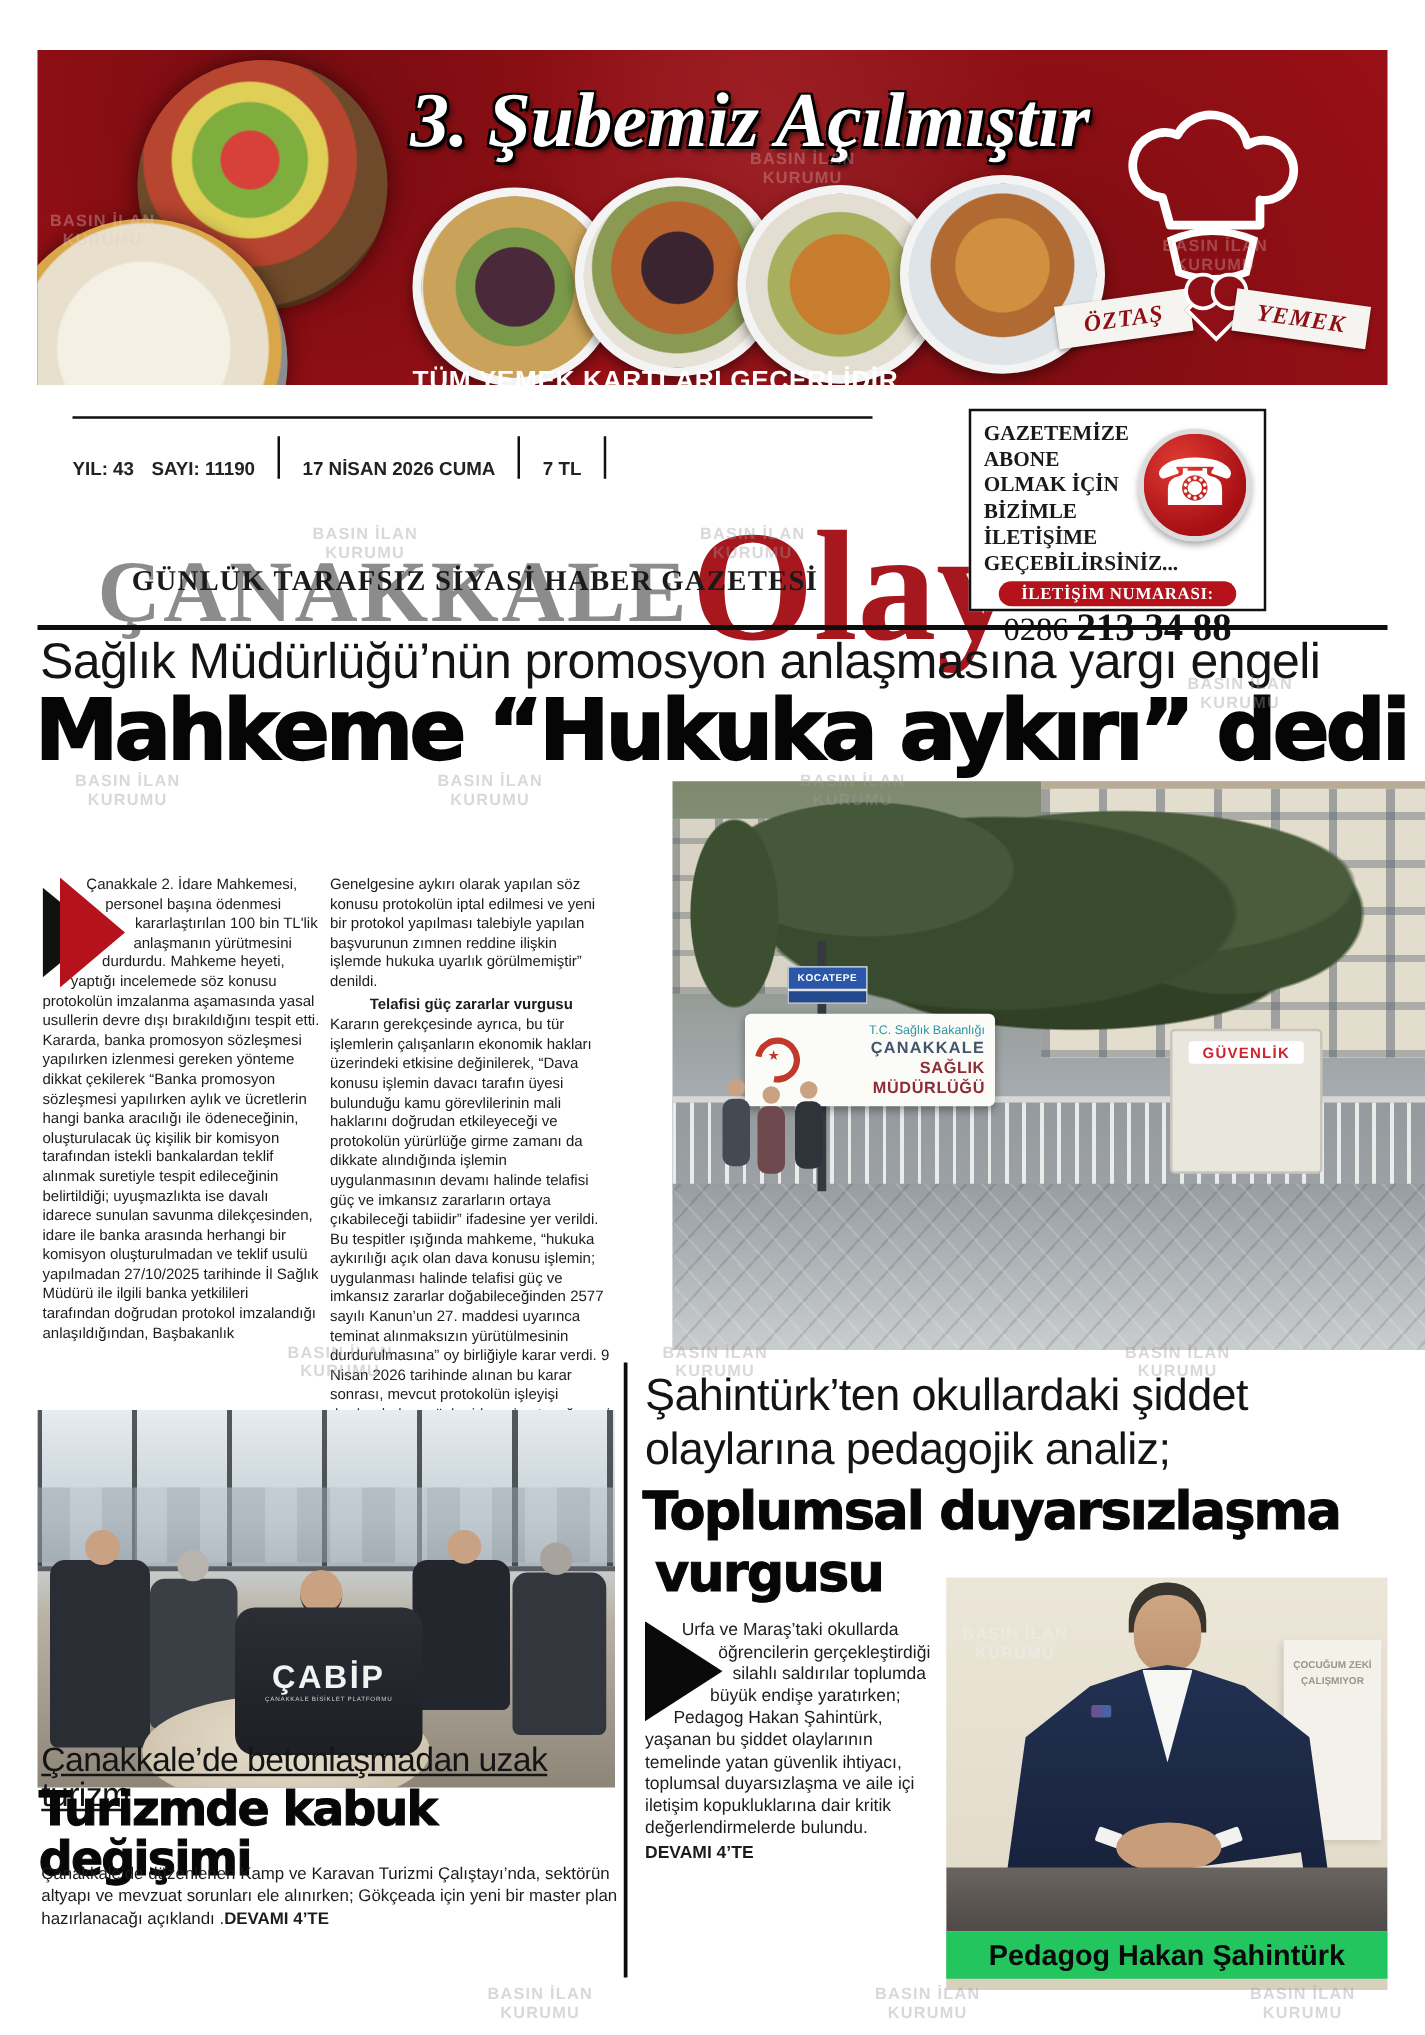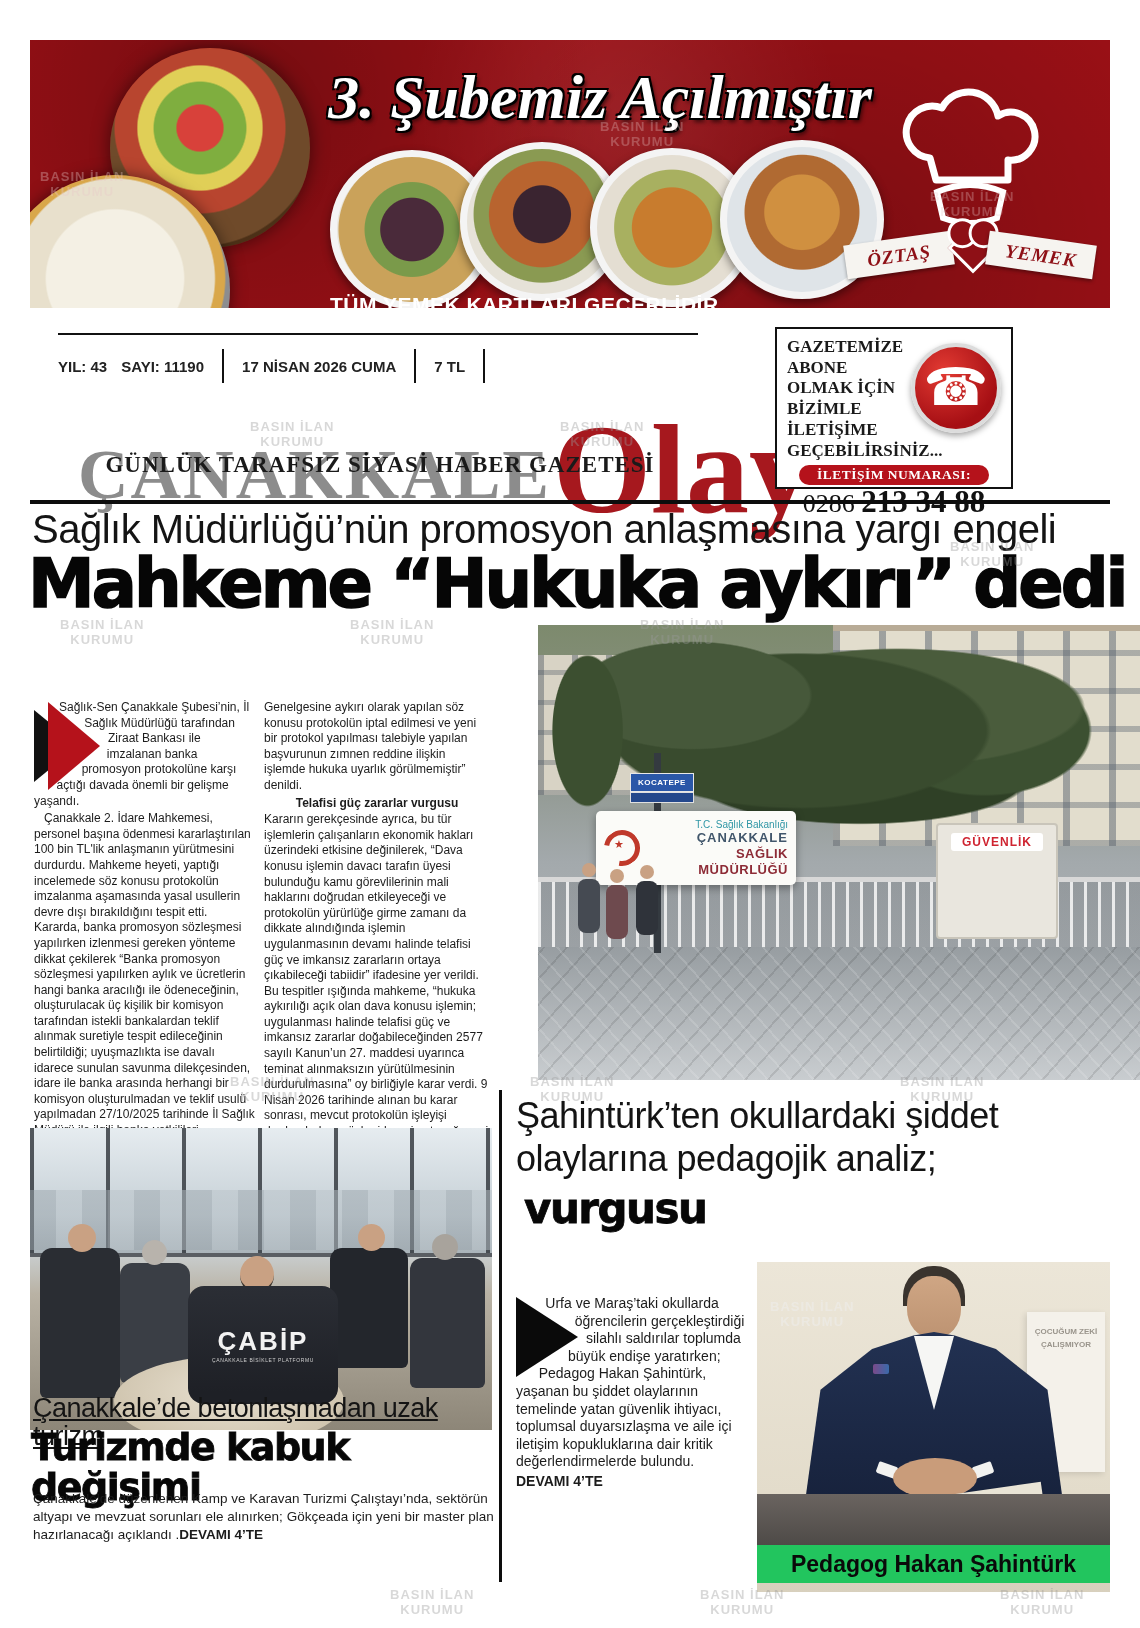--- a/index.html
+++ b/index.html
@@ -66,21 +66,21 @@
   .rib-heart::before,.rib-heart::after{content:"";position:absolute;width:30px;height:30px;
     border-radius:50%;background:#8e1016;border:3px solid #fff;box-sizing:border-box;}
   .rib-heart::before{left:-18px;top:-3px;}
   .rib-heart::after{top:-18px;left:-3px;}
   .ad-sub{position:absolute;left:300px;top:254px;width:520px;text-align:left;
     font:bold 21px/1 "Liberation Sans",sans-serif;color:#fff;letter-spacing:.5px;}
 
   
   .masthead{position:absolute;left:30px;top:315px;width:1080px;height:184px;}
   .mh-topline{position:absolute;left:28px;top:18px;width:640px;height:2px;background:#111;}
-  .mh-info{position:absolute;left:28px;top:34px;width:700px;display:flex;align-items:center;
+  .mh-info{position:absolute;left:28px;top:34px;width:700px;display:flex;align-items:flex-end;
     font:bold 15px/1 "Liberation Sans",sans-serif;color:#222;}
   .mh-info .gap{width:14px;}
   .mh-info .vr{width:2px;height:34px;background:#111;margin:0 18px;}
   .mh-title{position:absolute;left:48px;top:22px;width:720px;display:flex;align-items:baseline;}
   .t-gray{font:bold 70px/1 "Liberation Serif",serif;color:#8c8c8c;letter-spacing:2px;
      position:relative;top:56px;}
   .t-red{font:bold 126px/1 "Liberation Serif",serif;color:#a6181e;position:relative;top:70px;margin-left:2px;}
   .mh-slogan{position:absolute;left:70px;top:138px;width:560px;text-align:center;
     font:bold 23px/1 "Liberation Serif",serif;color:#1a1a1a;letter-spacing:1px;}
   .subscribe-box{position:absolute;left:745px;top:12px;width:238px;height:162px;
@@ -379,21 +379,20 @@
   <div class="rule-main"></div>
 
   <div class="kicker">Sağlık Müdürlüğü’nün promosyon anlaşmasına yargı engeli</div>
   <div class="headline">Mahkeme “Hukuka aykırı” dedi</div>
 
   <div class="newscol col1">
     <div class="drop-arrow">
       <div class="a-black"></div>
         <div class="a-red"></div>
     </div>
-    <p>Sağlık-Sen Çanakkale Şubesi’nin, İl Sağlık Müdürlüğü tarafından Ziraat Bankası ile imzalanan banka promosyon protokolüne karşı açtığı davada önemli bir gelişme yaşandı.</p>
     <p class="indent">Çanakkale 2. İdare Mahkemesi, personel başına ödenmesi kararlaştırılan 100 bin TL'lik anlaşmanın yürütmesini durdurdu. Mahkeme heyeti, yaptığı incelemede söz konusu protokolün imzalanma aşamasında yasal usullerin devre dışı bırakıldığını tespit etti. Kararda, banka promosyon sözleşmesi yapılırken izlenmesi gereken yönteme dikkat çekilerek “Banka promosyon sözleşmesi yapılırken aylık ve ücretlerin hangi banka aracılığı ile ödeneceğinin, oluşturulacak üç kişilik bir komisyon tarafından istekli bankalardan teklif alınmak suretiyle tespit edileceğinin belirtildiği; uyuşmazlıkta ise davalı idarece sunulan savunma dilekçesinden, idare ile banka arasında herhangi bir komisyon oluşturulmadan ve teklif usulü yapılmadan 27/10/2025 tarihinde İl Sağlık Müdürü ile ilgili banka yetkilileri tarafından doğrudan protokol imzalandığı anlaşıldığından, Başbakanlık</p>
   </div>
   <div class="newscol col2">
     <p>Genelgesine aykırı olarak yapılan söz konusu protokolün iptal edilmesi ve yeni bir protokol yapılması talebiyle yapılan başvurunun zımnen reddine ilişkin işlemde hukuka uyarlık görülmemiştir” denildi.</p>
     <div class="subhead">Telafisi güç zararlar vurgusu</div>
     <p><span>Kararın gerekçesinde ayrıca, bu tür işlemlerin çalışanların ekonomik hakları üzerindeki etkisine değinilerek, “Dava konusu işlemin davacı tarafın üyesi bulunduğu kamu görevlilerinin mali haklarını doğrudan etkileyeceği ve protokolün yürürlüğe girme zamanı da dikkate alındığında işlemin uygulanmasının devamı halinde telafisi güç ve imkansız zararların ortaya çıkabileceği tabiidir” ifadesine yer verildi. Bu tespitler ışığında mahkeme, “hukuka aykırılığı açık olan dava konusu işlemin; uygulanması halinde telafisi güç ve imkansız zararlar doğabileceğinden 2577 sayılı Kanun’un 27. maddesi uyarınca teminat alınmaksızın yürütülmesinin durdurulmasına” oy birliğiyle karar verdi. 9 Nisan 2026 tarihinde alınan bu karar sonrası, mevcut protokolün işleyişi durdurulurken gözler idarenin atacağı yeni adımlara çevrildi.</span>
       <span class="byline">Seçkin Sağlam</span></p>
   </div>
 
   <div class="main-photo">
@@ -454,20 +453,21 @@
   <div class="tour-headline">Turizmde kabuk değişimi</div>
   <div class="tour-body">
     <span>Çanakkale’de düzenlenen Kamp ve Karavan Turizmi Çalıştayı’nda, sektörün altyapı ve mevzuat sorunları ele alınırken; Gökçeada için yeni bir master plan hazırlanacağı açıklandı .</span><b>DEVAMI 4’TE</b>
   </div>
 
   <div class="ped-kicker">
     <div>Şahintürk’ten okullardaki şiddet</div>
     <div>olaylarına pedagojik analiz;</div>
   </div>
   <div class="ped-headline">
+    <div>Toplumsal duyarsızlaşma</div>
     <div class="l2">vurgusu</div>
   </div>
   <div class="ped-body">
     <div class="ped-arrow"></div>
     <span>Urfa ve Maraş’taki okullarda öğrencilerin gerçekleştirdiği silahlı saldırılar toplumda büyük endişe yaratırken; Pedagog Hakan Şahintürk, yaşanan bu şiddet olaylarının temelinde yatan güvenlik ihtiyacı, toplumsal duyarsızlaşma ve aile içi iletişim kopukluklarına dair kritik değerlendirmelerde bulundu.</span>
     <div class="ped-more">DEVAMI 4’TE</div>
   </div>
   <div class="ped-photo">
     <div class="pp-poster">
       <div>ÇOCUĞUM ZEKİ</div>

